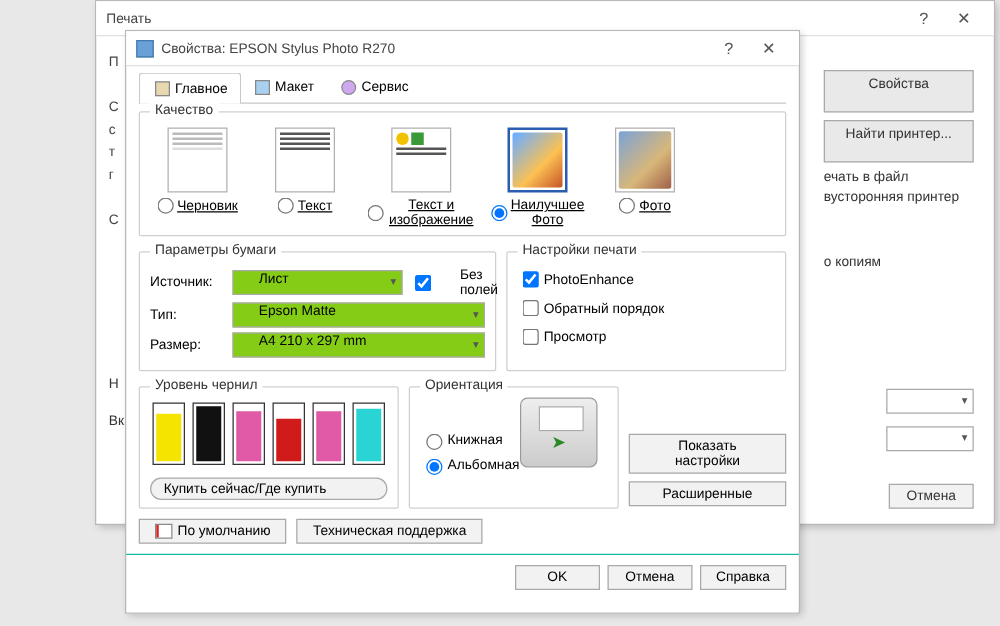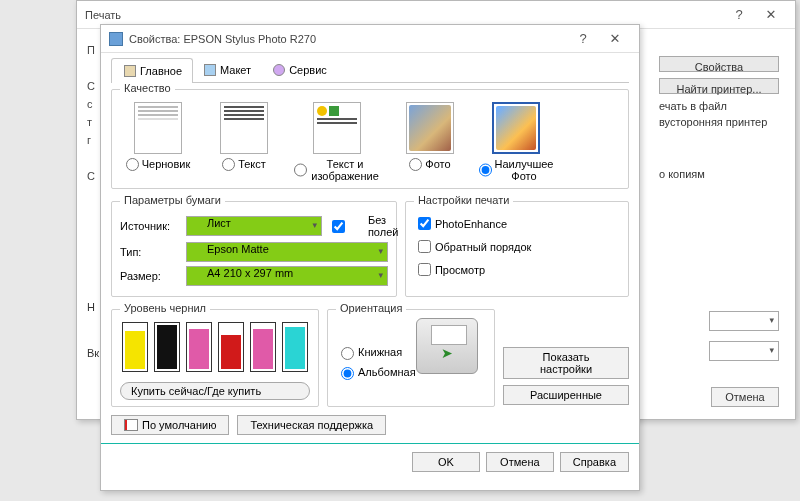--- a/index.html
+++ b/index.html
@@ -6,42 +6,42 @@
 body { margin: 0; background: #e8e8e8; width: 800px; height: 501px; position: relative; overflow: hidden; }
 
 .window { position: absolute; background: #fff; border: 1px solid #b8b8b8; box-shadow: 2px 2px 6px rgba(0,0,0,0.2); }
 .titlebar { height: 28px; background: #fff; border-bottom: 1px solid #e0e0e0; display: flex; align-items: center; padding: 0 8px; color: #444; }
 .titlebar .spacer { flex: 1; }
 .titlebar .btn { width: 32px; text-align: center; color: #555; cursor: pointer; font-size: 13px; }
 
 .print-win { left: 76px; top: 0; width: 720px; height: 420px; }
 .print-body { padding: 10px 14px; color: #333; }
 .print-right-col { position: absolute; right: 16px; top: 55px; width: 120px; }
-.btn-std { display: block; width: 100%; height: 16px; background: #e9e9e9; border: 1px solid #a9a9a9; margin-bottom: 6px; text-align: center; line-height: 20px; cursor: pointer; }
+.btn-std { display: block; width: 100%; height: 34px; background: #e9e9e9; border: 1px solid #a9a9a9; margin-bottom: 6px; text-align: center; line-height: 20px; cursor: pointer; }
 .chk-row { display: flex; align-items: center; margin: 4px 0; }
 .chk-row input { margin-right: 4px; }
 
 .props-win { left: 100px; top: 24px; width: 540px; height: 467px; }
 .props-body { padding: 4px 10px 8px 10px; }
 
 .tabs { display: flex; border-bottom: 1px solid #c8c8c8; height: 26px; }
 .tab { display: flex; align-items: center; padding: 0 10px; border: 1px solid transparent; border-bottom: none; cursor: pointer; gap: 4px; }
 .tab.active { border-color: #c8c8c8; background: #fff; position: relative; top: 1px; border-radius: 3px 3px 0 0; padding-left: 12px; }
 
 .group { border: 1px solid #cfcfcf; border-radius: 2px; padding: 8px 8px 6px 8px; margin-top: 6px; position: relative; }
 .group-title { position: absolute; top: -8px; left: 8px; background: #fff; padding: 0 4px; color: #333; }
 
 .quality-row { display: flex; gap: 14px; justify-content: flex-start; padding: 4px 2px 0 2px; }
 .q-item { display: flex; flex-direction: column; align-items: center; width: 72px; }
 .q-thumb { width: 48px; height: 52px; border: 1px solid #b0b0b0; background: #fff; margin-bottom: 4px; display: flex; flex-direction: column; padding: 3px; gap: 2px; }
 .q-thumb.sel { border: 2px solid #2a5db0; }
 .q-line { height: 2px; background: #bbb; }
 .q-chart { width: 10px; height: 10px; background: #f2c200; display: inline-block; }
 .q-photo { width: 100%; height: 100%; background: linear-gradient(135deg, #7aa3d8 0%, #d8b77a 60%, #a06048 100%); border-radius: 2px; }
-.q-radio { display: flex; gap: 3px; font-size: 10.5px; text-align: center; }
+.q-radio { display: flex; align-items: center; gap: 3px; font-size: 10.5px; text-align: center; text-decoration: underline; }
 .q-radio input { margin: 0; }
 
 .mid-row { display: flex; gap: 8px; margin-top: 6px; }
 .paper-group { flex: 1.3; }
 .settings-group { flex: 1; }
 
 .form-row { display: flex; align-items: center; margin: 4px 0; gap: 6px; }
 .form-row label { width: 60px; }
 .form-row select, .form-row .sel { flex: 1; height: 20px; border: 1px solid #a9a9a9; background: #84cc16; padding: 0 20px; }
 
@@ -93,21 +93,21 @@
       <span class="btn-std">Найти принтер...</span>
       <div class="chk-row">
           <span>ечать в файл</span>
         </div>
       <div class="chk-row">
           <span>вусторонняя принтер</span>
         </div>
       <div style="margin-top:40px;">о копиям</div>
     </div>
     <div style="position:absolute; left:10px; top:300px;">Н</div>
-    <div style="position:absolute; left:10px; top:330px;margin-top:16px;">Вк</div>
+    <div style="position:absolute; left:10px; top:330px;">Вк</div>
     <div style="position:absolute; right:16px; top:310px; width:70px; height:20px; border:1px solid #a9a9a9;">
         <span class="sel-caret">▾</span>
       </div>
     <div style="position:absolute; right:16px; top:340px; width:70px; height:20px; border:1px solid #a9a9a9;">
         <span class="sel-caret">▾</span>
       </div>
     <span class="btn-box" style="position:absolute; right:16px; bottom:12px; min-width:68px; text-align:center;">Отмена</span>
   </div>
 </div>
 
@@ -171,35 +171,35 @@
               </div>
               <div class="q-line" style="background:#555;"></div>
               <div class="q-line" style="background:#555;"></div>
             </div>
           <label class="q-radio">
               <input type="radio" name="q" style="">
               <span style="text-align:center;">Текст и изображение</span>
             </label>
         </div>
         <div class="q-item">
+          <div class="q-thumb sel" style="padding:2px;">
+              <div class="q-photo" style="filter:saturate(1.5) contrast(1.2);"></div>
+            </div>
+          <label class="q-radio">
+              <input type="radio" name="q" checked="" style="">
+              <span style="text-align:center;">Наилучшее Фото</span>
+            </label>
+        </div>
+        <div class="q-item">
           <div class="q-thumb" style="padding:2px;">
               <div class="q-photo"></div>
             </div>
           <label class="q-radio">
               <input type="radio" name="q" style="">
               <span>Фото</span>
-            </label>
-        </div>
-        <div class="q-item">
-          <div class="q-thumb sel" style="padding:2px;">
-              <div class="q-photo" style="filter:saturate(1.5) contrast(1.2);"></div>
-            </div>
-          <label class="q-radio">
-              <input type="radio" name="q" checked="" style="">
-              <span style="text-align:center;">Наилучшее Фото</span>
             </label>
         </div>
       </div>
     </div>
 
     <div class="mid-row">
       <div class="group paper-group">
         <span class="group-title">Параметры бумаги</span>
         <div class="form-row">
           <label>Источник:</label>

